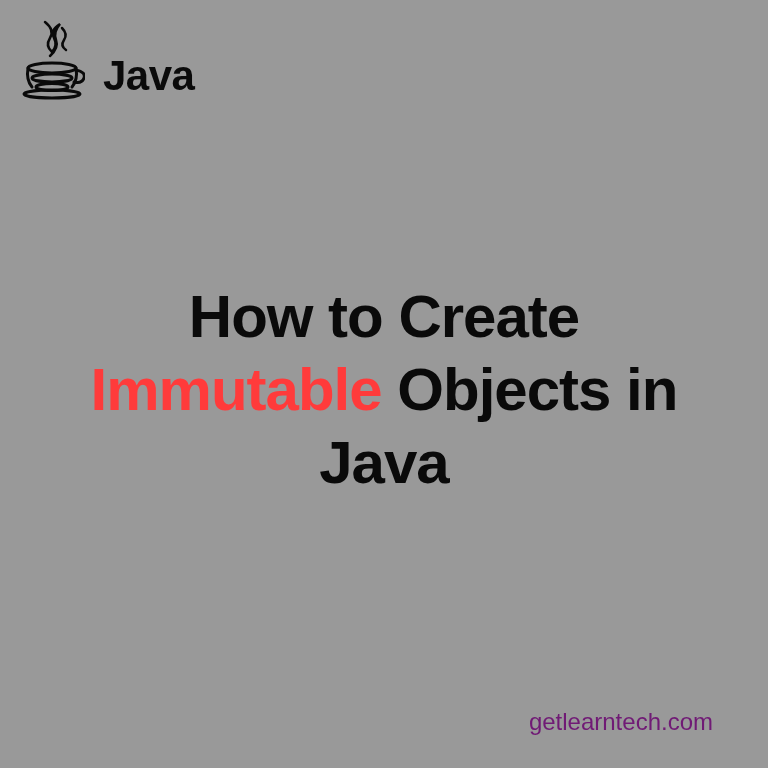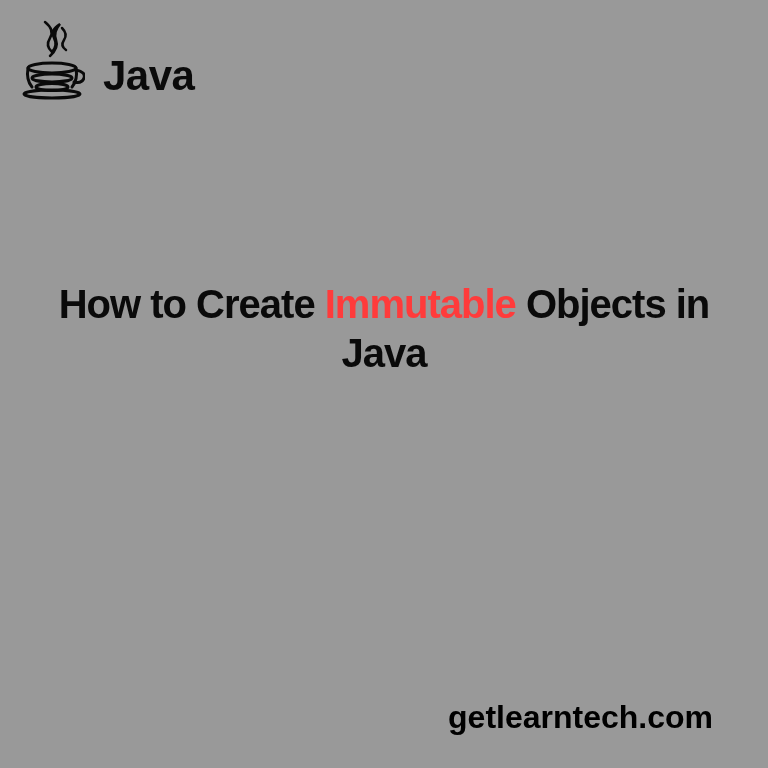--- a/index.html
+++ b/index.html
@@ -35,36 +35,36 @@
     }
     .title-container {
       position: absolute;
       top: 280px;
       left: 0;
       width: 100%;
       text-align: center;
       padding: 0 40px;
     }
     .title {
-      font-size: 40px;
+      font-size: 60px;
       font-weight: 800;
       line-height: 1.22;
       letter-spacing: -1px;
       color: #0a0a0a;
     }
     .highlight {
       color: #ff3b3b;
     }
     .footer {
       position: absolute;
       bottom: 32px;
       right: 55px;
-      font-size: 32px;
-      font-weight: 700;
-      color: #000000;
+      font-size: 24px;
+      font-weight: 400;
+      color: #701a75;
     }
   </style>
 </head>
 <body>
 
 <div class="logo-area">
   <span class="java-icon">
     <svg viewBox="0 0 65 80" xmlns="http://www.w3.org/2000/svg">
       <path d="M 25 2 Q 35 10 30 18 Q 25 26 32 32 Q 38 26 34 18 Q 30 10 40 4 Q 33 12 36 20 Q 39 28 30 36" fill="none" stroke="#0a0a0a" stroke-width="2.5" stroke-linecap="round"></path>
       <path d="M 42 8 Q 48 14 44 20 Q 40 26 46 30" fill="none" stroke="#0a0a0a" stroke-width="2.5" stroke-linecap="round"></path>

